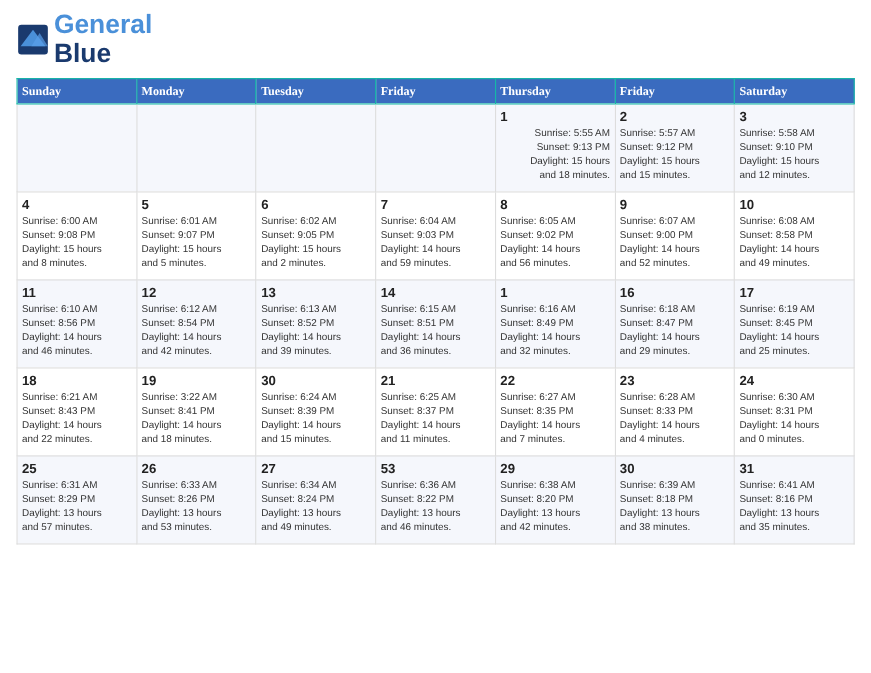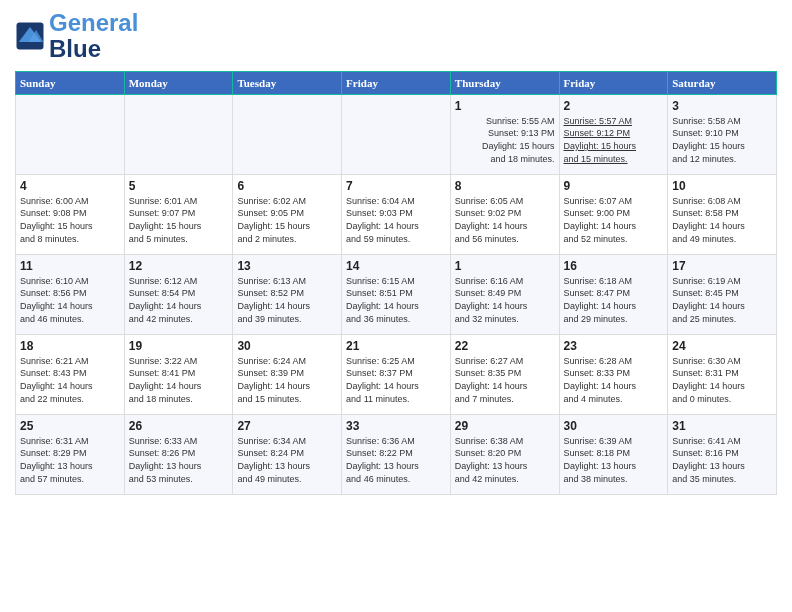--- a/index.html
+++ b/index.html
@@ -138,21 +138,21 @@
           <td></td>
           <td>
             <span class="day-number">1</span>
             <div class="day-info" style="white-space: pre-line; text-align: right;">Sunrise: 5:55 AM
 Sunset: 9:13 PM
 Daylight: 15 hours
 and 18 minutes.</div>
           </td>
           <td>
             <span class="day-number">2</span>
-            <div class="day-info" style="white-space: pre-line; text-decoration: underline;">Sunrise: 5:57 AM
+            <div class="day-info" style="white-space: pre-line;">Sunrise: 5:57 AM
 Sunset: 9:12 PM
 Daylight: 15 hours
 and 15 minutes.</div>
           </td>
           <td>
             <span class="day-number">3</span>
             <div class="day-info" style="white-space: pre-line;">Sunrise: 5:58 AM
 Sunset: 9:10 PM
 Daylight: 15 hours
 and 12 minutes.</div>
@@ -327,21 +327,21 @@
 and 53 minutes.</div>
           </td>
           <td>
             <span class="day-number">27</span>
             <div class="day-info" style="white-space: pre-line;">Sunrise: 6:34 AM
 Sunset: 8:24 PM
 Daylight: 13 hours
 and 49 minutes.</div>
           </td>
           <td>
-            <span class="day-number">33</span>
+            <span class="day-number">53</span>
             <div class="day-info" style="white-space: pre-line;">Sunrise: 6:36 AM
 Sunset: 8:22 PM
 Daylight: 13 hours
 and 46 minutes.</div>
           </td>
           <td>
             <span class="day-number">29</span>
             <div class="day-info" style="white-space: pre-line;">Sunrise: 6:38 AM
 Sunset: 8:20 PM
 Daylight: 13 hours

